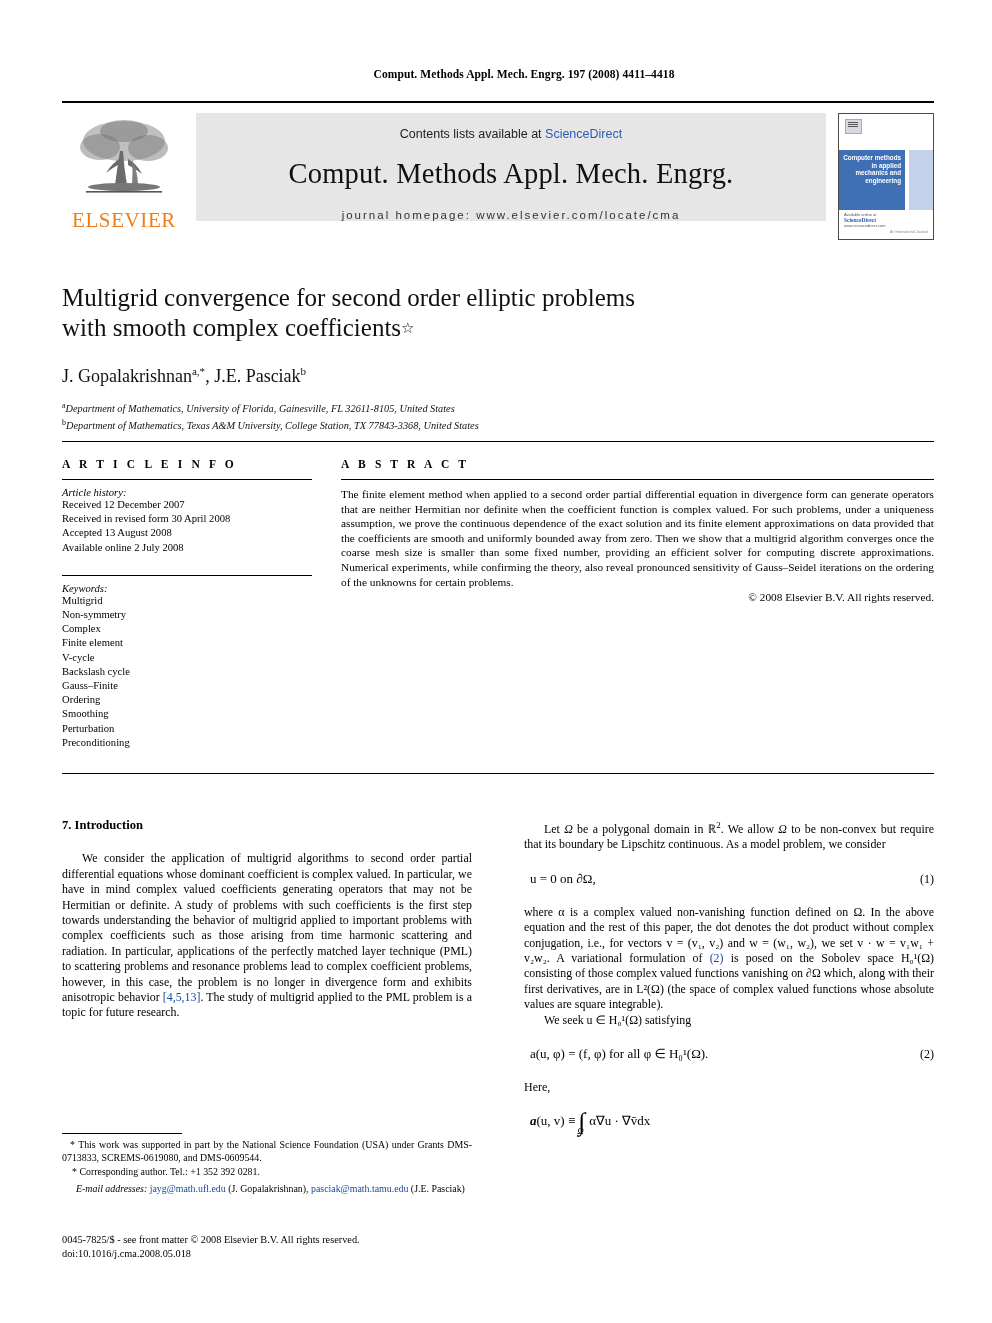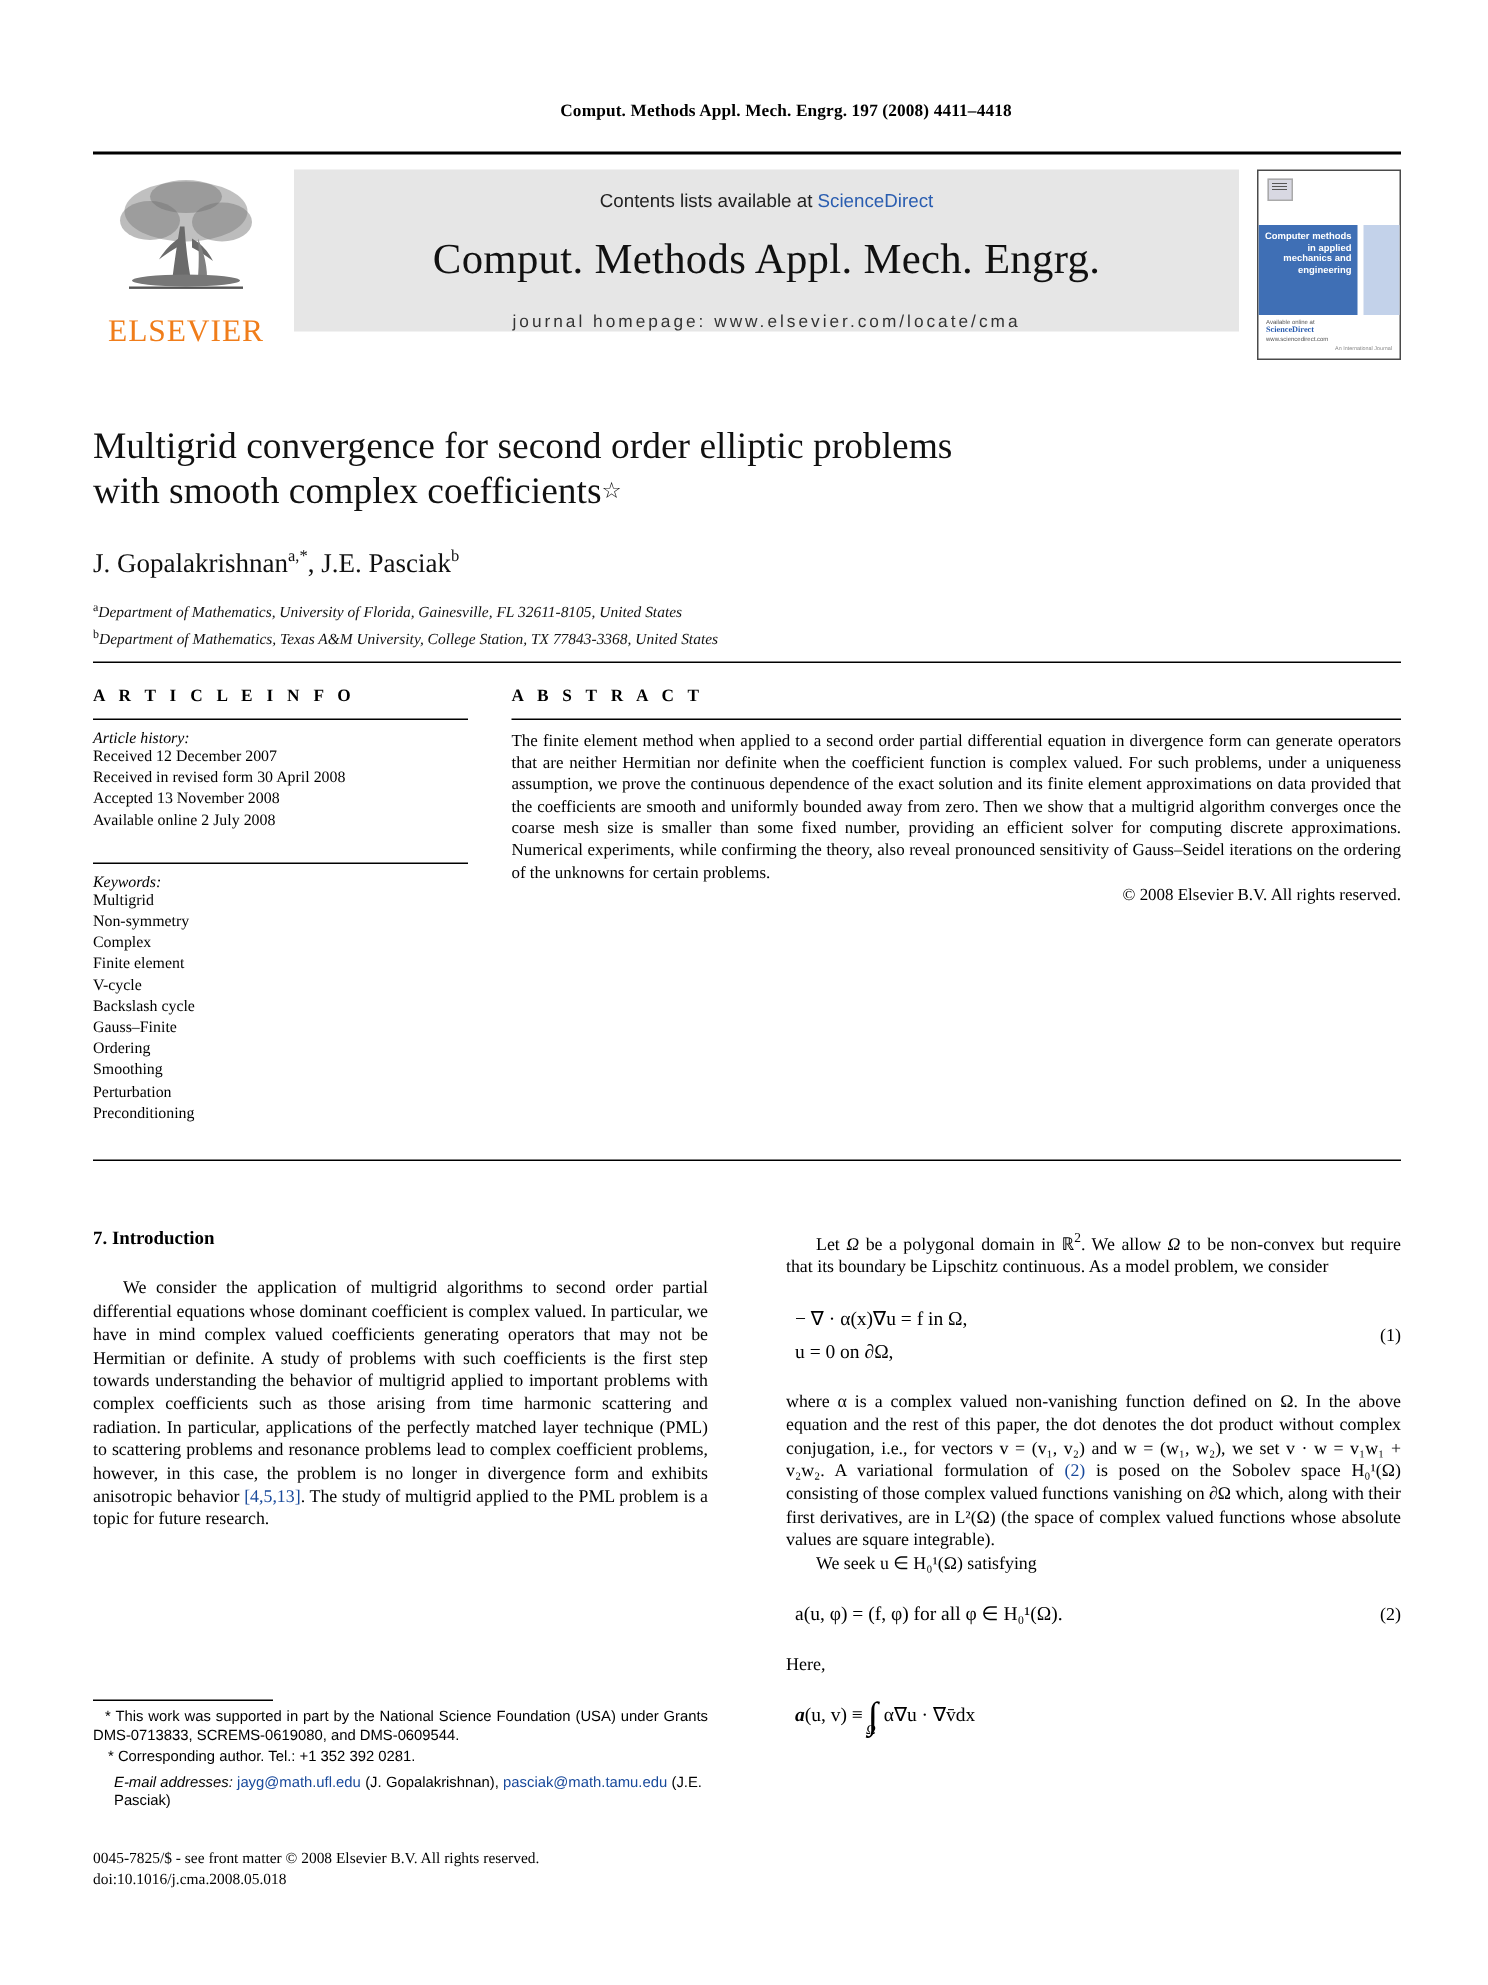--- a/index.html
+++ b/index.html
@@ -307,21 +307,21 @@
     left: 62px; top: 1133px;
     width: 120px;
     border-top: 1px solid #000;
   }
   .footnotes {
     position: absolute;
     left: 62px; top: 1139px; width: 410px;
     font-size: 9.9px;
     line-height: 12.6px;
     text-align: justify;
-    font-family: Liberation Sans, sans-serif;
+    font-family: Liberation Serif, serif;
   }
   .fn-star { margin: 0; text-indent: 0; }
   .fn-corr { margin: 2px 0 0 0; padding-left: 10px; }
   .fn-email { margin: 4px; padding-left: 10px; }
   .fn-email .lbl { font-style: italic; }
   .mail { color: #18499b; }
 
   .imprint {
     position: absolute;
     left: 62px; top: 1233px; width: 430px;
@@ -398,21 +398,21 @@
   <div class="rule-full" id="rule-above-info"></div>
   <div class="rule-full" id="rule-below-abs"></div>
 
   <div class="info-col">
     <div class="sec-head">A R T I C L E   I N F O</div>
     <div class="hairline"></div>
     <div class="hist-label">Article history:</div>
     <div class="hist-list">
       <div>Received 12 December 2007</div>
       <div>Received in revised form 30 April 2008</div>
-      <div>Accepted 13 November 2008</div>
+      <div>Accepted 13 August 2008</div>
       <div>Available online 2 July 2008</div>
     </div>
     <div class="kw-group">
       <div class="hairline"></div>
       <div class="kw-label">Keywords:</div>
       <div class="kw-list">
         <div>Multigrid</div>
         <div>Non-symmetry</div>
         <div>Complex</div>
         <div>Finite element</div>
@@ -439,21 +439,20 @@
     <div class="col col-left">
       <div class="h2">7. Introduction</div>
       <p class="para"><span>We consider the application of multigrid algorithms to second order partial differential equations whose dominant coefficient is complex valued. In particular, we have in mind complex valued coefficients generating operators that may not be Hermitian or definite. A study of problems with such coefficients is the first step towards understanding the behavior of multigrid applied to important problems with complex coefficients such as those arising from time harmonic scattering and radiation. In particular, applications of the perfectly matched layer technique (PML) to scattering problems and resonance problems lead to complex coefficient problems, however, in this case, the problem is no longer in divergence form and exhibits anisotropic behavior </span><span class="ref-link">[4,5,13]</span><span>. The study of multigrid applied to the PML problem is a topic for future research.</span></p>
     </div>
 
     <div class="col col-right">
       <p class="para"><span>Let </span><span class="mi">Ω</span><span> be a polygonal domain in </span><span>ℝ<span class="sup">2</span></span><span>. We allow </span><span class="mi">Ω</span><span> to be non-convex but require that its boundary be Lipschitz continuous. As a model problem, we consider</span></p>
 
       <div class="eqblock">
         <div class="eq-body">
-          <div>− ∇ · α(x)∇u = f   in Ω,</div>
           <div>u = 0   on ∂Ω,</div>
         </div>
         <div class="eq-num eq-num-mid">(1)</div>
       </div>
 
       <p class="para" style="text-indent:0"><span>where α is a complex valued non-vanishing function defined on Ω. In the above equation and the rest of this paper, the dot denotes the dot product without complex conjugation, i.e., for vectors v = (v₁, v₂) and w = (w₁, w₂), we set v · w = v₁w₁ + v₂w₂. A variational formulation of </span><span class="ref-link">(2)</span><span> is posed on the Sobolev space H₀¹(Ω) consisting of those complex valued functions vanishing on ∂Ω which, along with their first derivatives, are in L²(Ω) (the space of complex valued functions whose absolute values are square integrable).</span></p>
 
       <p class="para">We seek u ∈ H₀¹(Ω) satisfying</p>
 
       <div class="eqblock">

